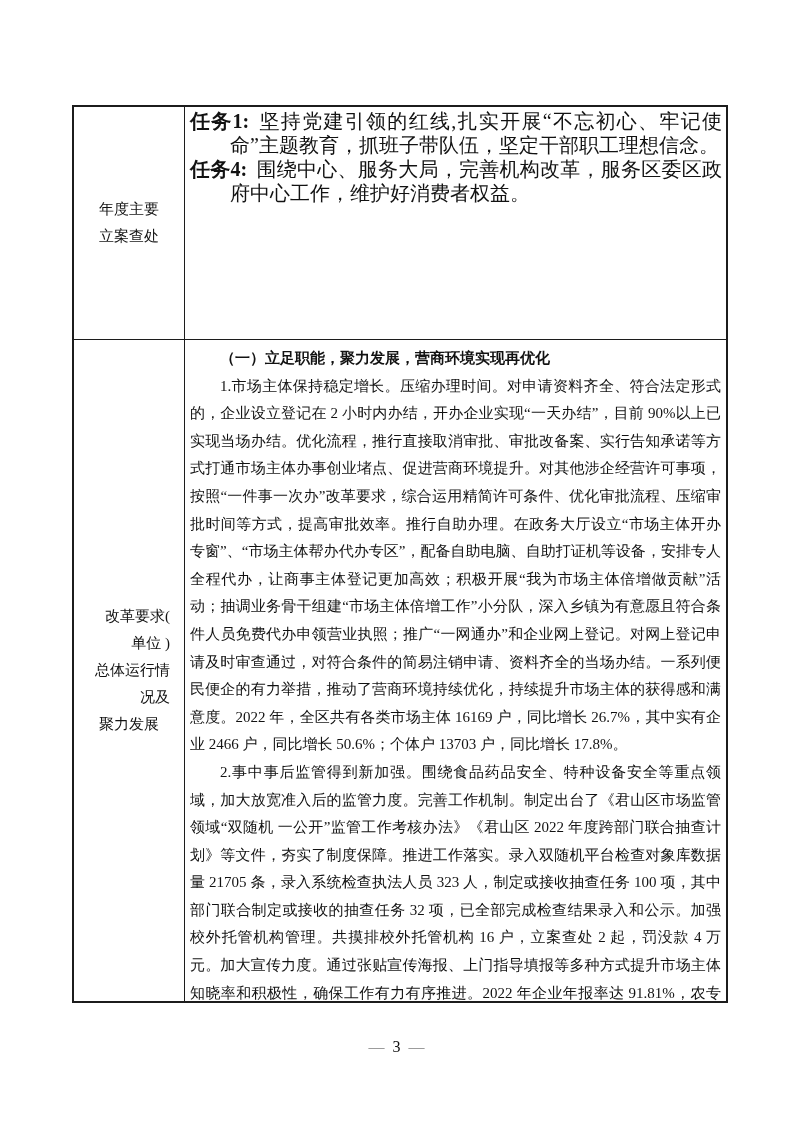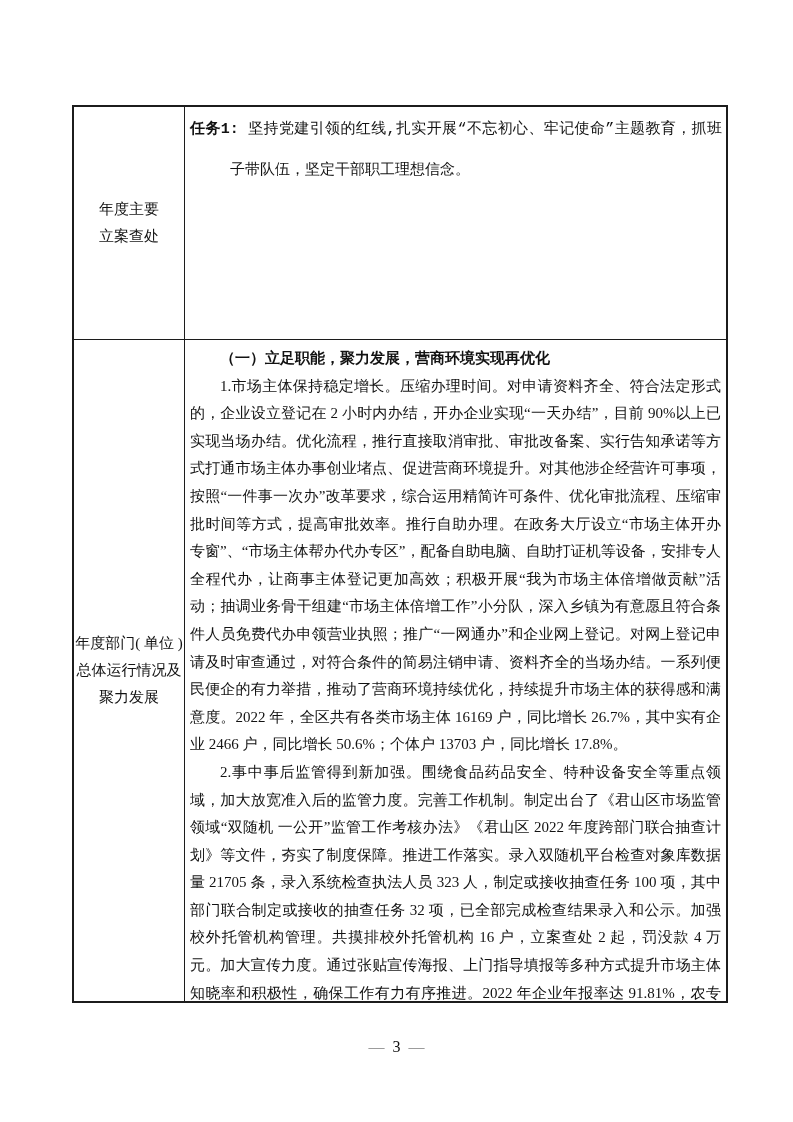--- a/index.html
+++ b/index.html
@@ -20,32 +20,31 @@
     display: grid;
     grid-template-columns: 111px 1fr;
     grid-template-rows: 233px 1fr;
   }
   .cell { overflow: hidden; }
   .head-cell {
     border-right: 1px solid #1c1c1c;
     display: flex; flex-direction: column;
     justify-content: center; align-items: center;
     font-size: 15px; line-height: 27px;
-    text-align: left;
-    padding: 0 1px;
+    text-align: right;
+    padding: 0 14px;
   }
   .row1-head, .row1-body { border-bottom: 1px solid #1c1c1c; }
   .row1-body { padding: 2px 4px 0 5px; }
   .task {
-    font-size: 15px;
-    line-height: 41px;
+    font-size: 20px;
+    line-height: 24px;
     text-align: justify;
     padding-left: 40px;
     text-indent: -40px;
-    font-family: Liberation Mono, monospace;
   }
   .task-label { font-weight: 700; padding-right: 9px; }
   .row2-body {
     padding: 5px 5px 0 5px;
     font-size: 15px;
     line-height: 27.6px;
   }
   .row2-body p { margin: 0; text-align: justify; text-indent: 2em; }
   .sec-heading { font-weight: 700; }
   .b { font-weight: 400; }
@@ -67,24 +66,27 @@
 
     <div class="cell head-cell row1-head">
       <div>年度主要</div>
       <div>立案查处</div>
     </div>
 
     <div class="cell row1-body">
       <div class="task">
         <span class="task-label">任务1:</span><span class="task-text">坚持党建引领的红线,扎实开展“不忘初心、牢记使命”主题教育，抓班子带队伍，坚定干部职工理想信念。</span>
       </div>
+      <div class="task">
+        <span class="task-label">任务4:</span><span class="task-text">围绕中心、服务大局，完善机构改革，服务区委区政府中心工作，维护好消费者权益。</span>
+      </div>
     </div>
 
     <div class="cell head-cell">
-      <div>年度部门( 单位 )</div>
+      <div>改革要求( 单位 )</div>
       <div>总体运行情况及</div>
       <div>聚力发展</div>
     </div>
 
     <div class="cell row2-body">
       <p class="sec-heading">（一）立足职能，聚力发展，营商环境实现再优化</p>
       <p class="para"><span class="b">1.市场主体保持稳定增长。压缩办理时间。</span><span>对申请资料齐全、符合法定形式的，企业设立登记在 2 小时内办结，开办企业实现“一天办结”，目前 90%以上已实现当场办结。优化流程，推行直接取消审批、审批改备案、实行告知承诺等方式打通市场主体办事创业堵点、促进营商环境提升。对其他涉企经营许可事项，按照“一件事一次办”改革要求，综合运用精简许可条件、优化审批流程、压缩审批时间等方式，提高审批效率。</span><span class="b">推行自助办理。</span><span>在政务大厅设立“市场主体开办专窗”、“市场主体帮办代办专区”，配备自助电脑、自助打证机等设备，安排专人全程代办，让商事主体登记更加高效；积极开展“我为市场主体倍增做贡献”活动；抽调业务骨干组建“市场主体倍增工作”小分队，深入乡镇为有意愿且符合条件人员免费代办申领营业执照；</span><span class="b">推广“一网通办”和企业网上登记。</span><span>对网上登记申请及时审查通过，对符合条件的简易注销申请、资料齐全的当场办结。一系列便民便企的有力举措，推动了营商环境持续优化，持续提升市场主体的获得感和满意度。2022 年，全区共有各类市场主体 16169 户，同比增长 26.7%，其中实有企业 2466 户，同比增长 50.6%；个体户 13703 户，同比增长 17.8%。</span></p>
       <p class="para"><span class="b">2.事中事后监管得到新加强。</span><span>围绕食品药品安全、特种设备安全等重点领域，加大放宽准入后的监管力度。</span><span class="b">完善工作机制。</span><span>制定出台了《君山区市场监管领域“双随机 一公开”监管工作考核办法》《君山区 2022 年度跨部门联合抽查计划》等文件，夯实了制度保障。</span><span class="b">推进工作落实。</span><span>录入双随机平台检查对象库数据量 21705 条，录入系统检查执法人员 323 人，制定或接收抽查任务 100 项，其中部门联合制定或接收的抽查任务 32 项，已全部完成检查结果录入和公示。</span><span class="b">加强校外托管机构管理。</span><span>共摸排校外托管机构 16 户，立案查处 2 起，罚没款 4 万元。</span><span class="b">加大宣传力度。</span><span>通过张贴宣传海报、上门指导填报等多种方式提升市场主体知晓率和积极性，确保工作有力有序推进。2022 年企业年报率达 91.81%，农专年报率 81.8%，个体年报率 96.95%，各类市场主体年报率持续保持在全市较高水平。</span></p>
     </div>
 

